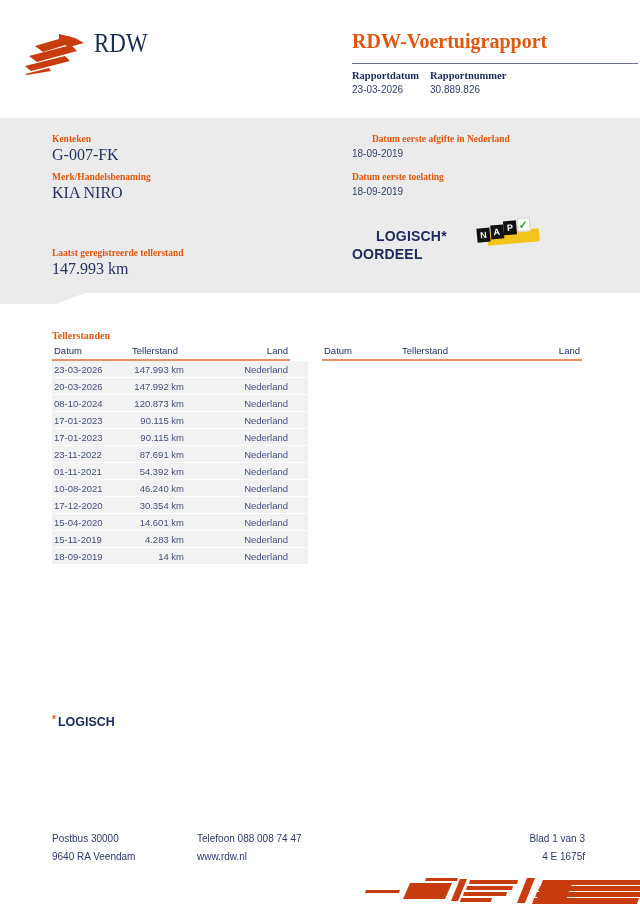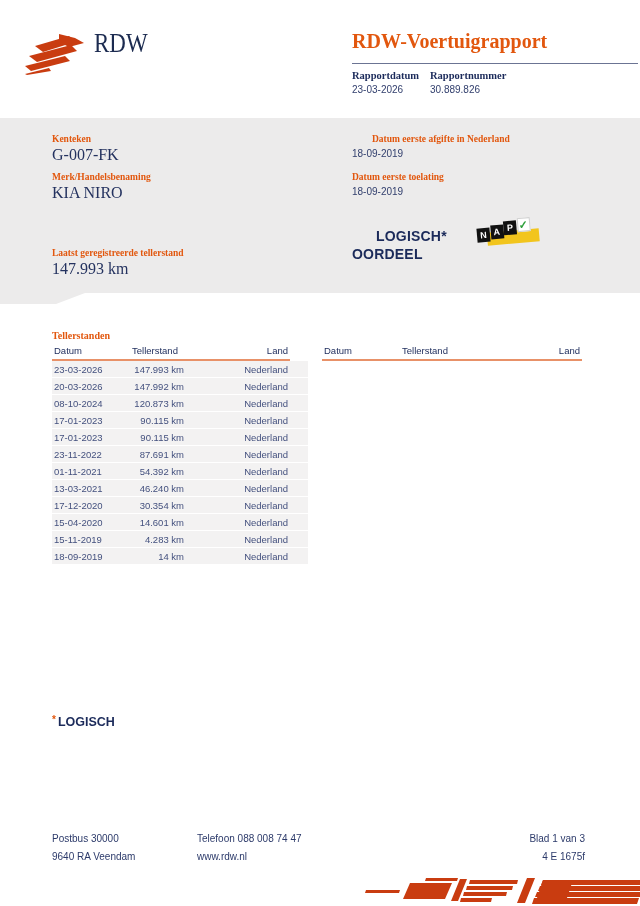--- a/index.html
+++ b/index.html
@@ -195,21 +195,21 @@
         <span class="c-land">Nederland</span>
       </div>
 
       <div class="trow">
         <span class="c-date">01-11-2021</span>
         <span class="c-km">54.392 km</span>
         <span class="c-land">Nederland</span>
       </div>
 
       <div class="trow">
-        <span class="c-date">13-03-2021</span>
+        <span class="c-date">10-08-2021</span>
         <span class="c-km">46.240 km</span>
         <span class="c-land">Nederland</span>
       </div>
 
       <div class="trow">
         <span class="c-date">17-12-2020</span>
         <span class="c-km">30.354 km</span>
         <span class="c-land">Nederland</span>
       </div>
 

